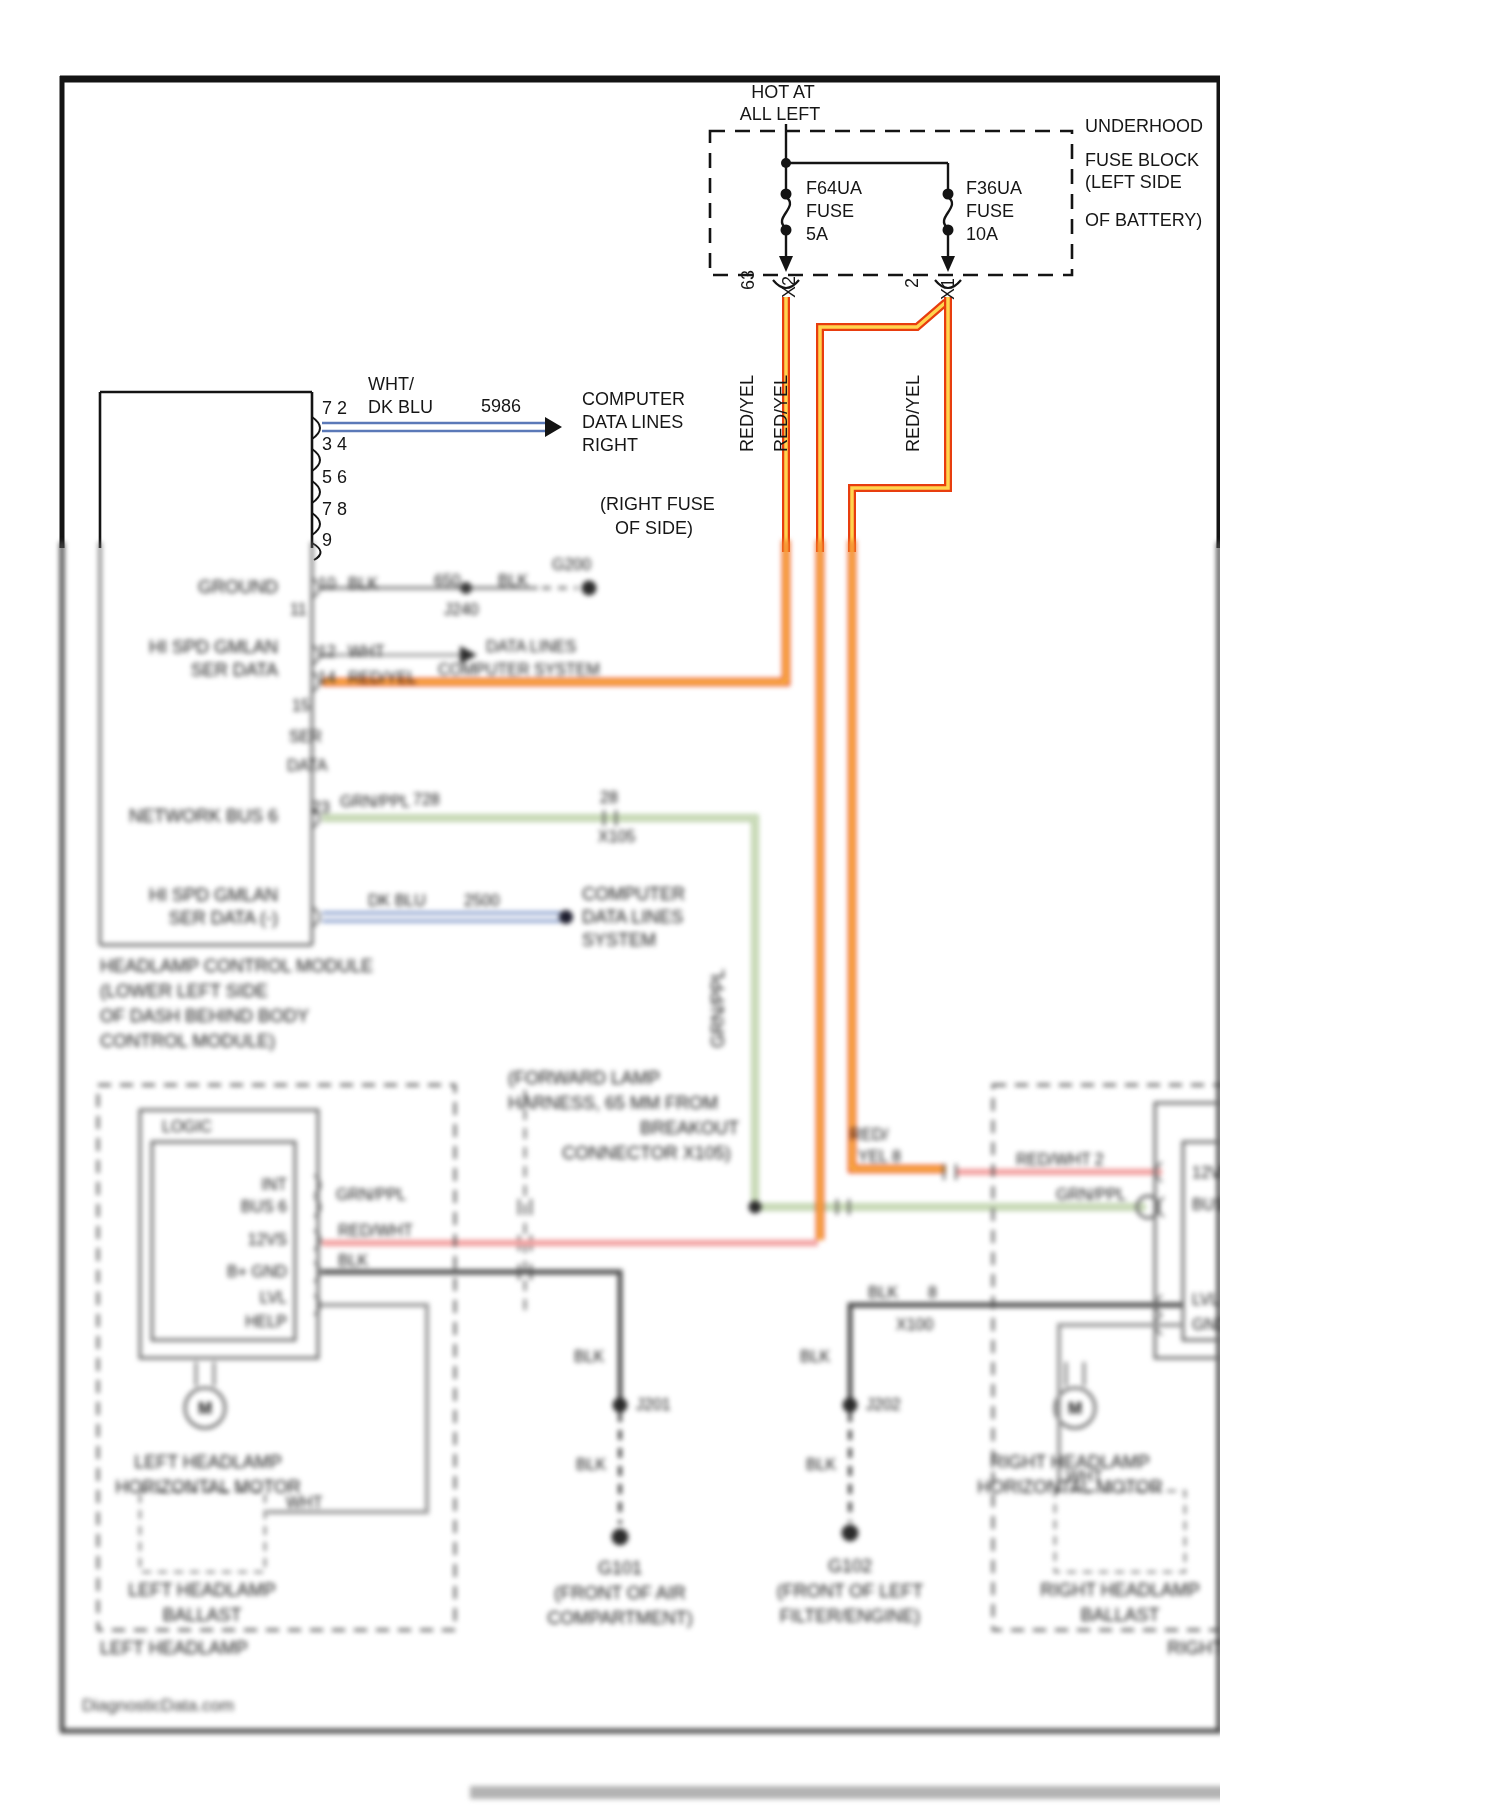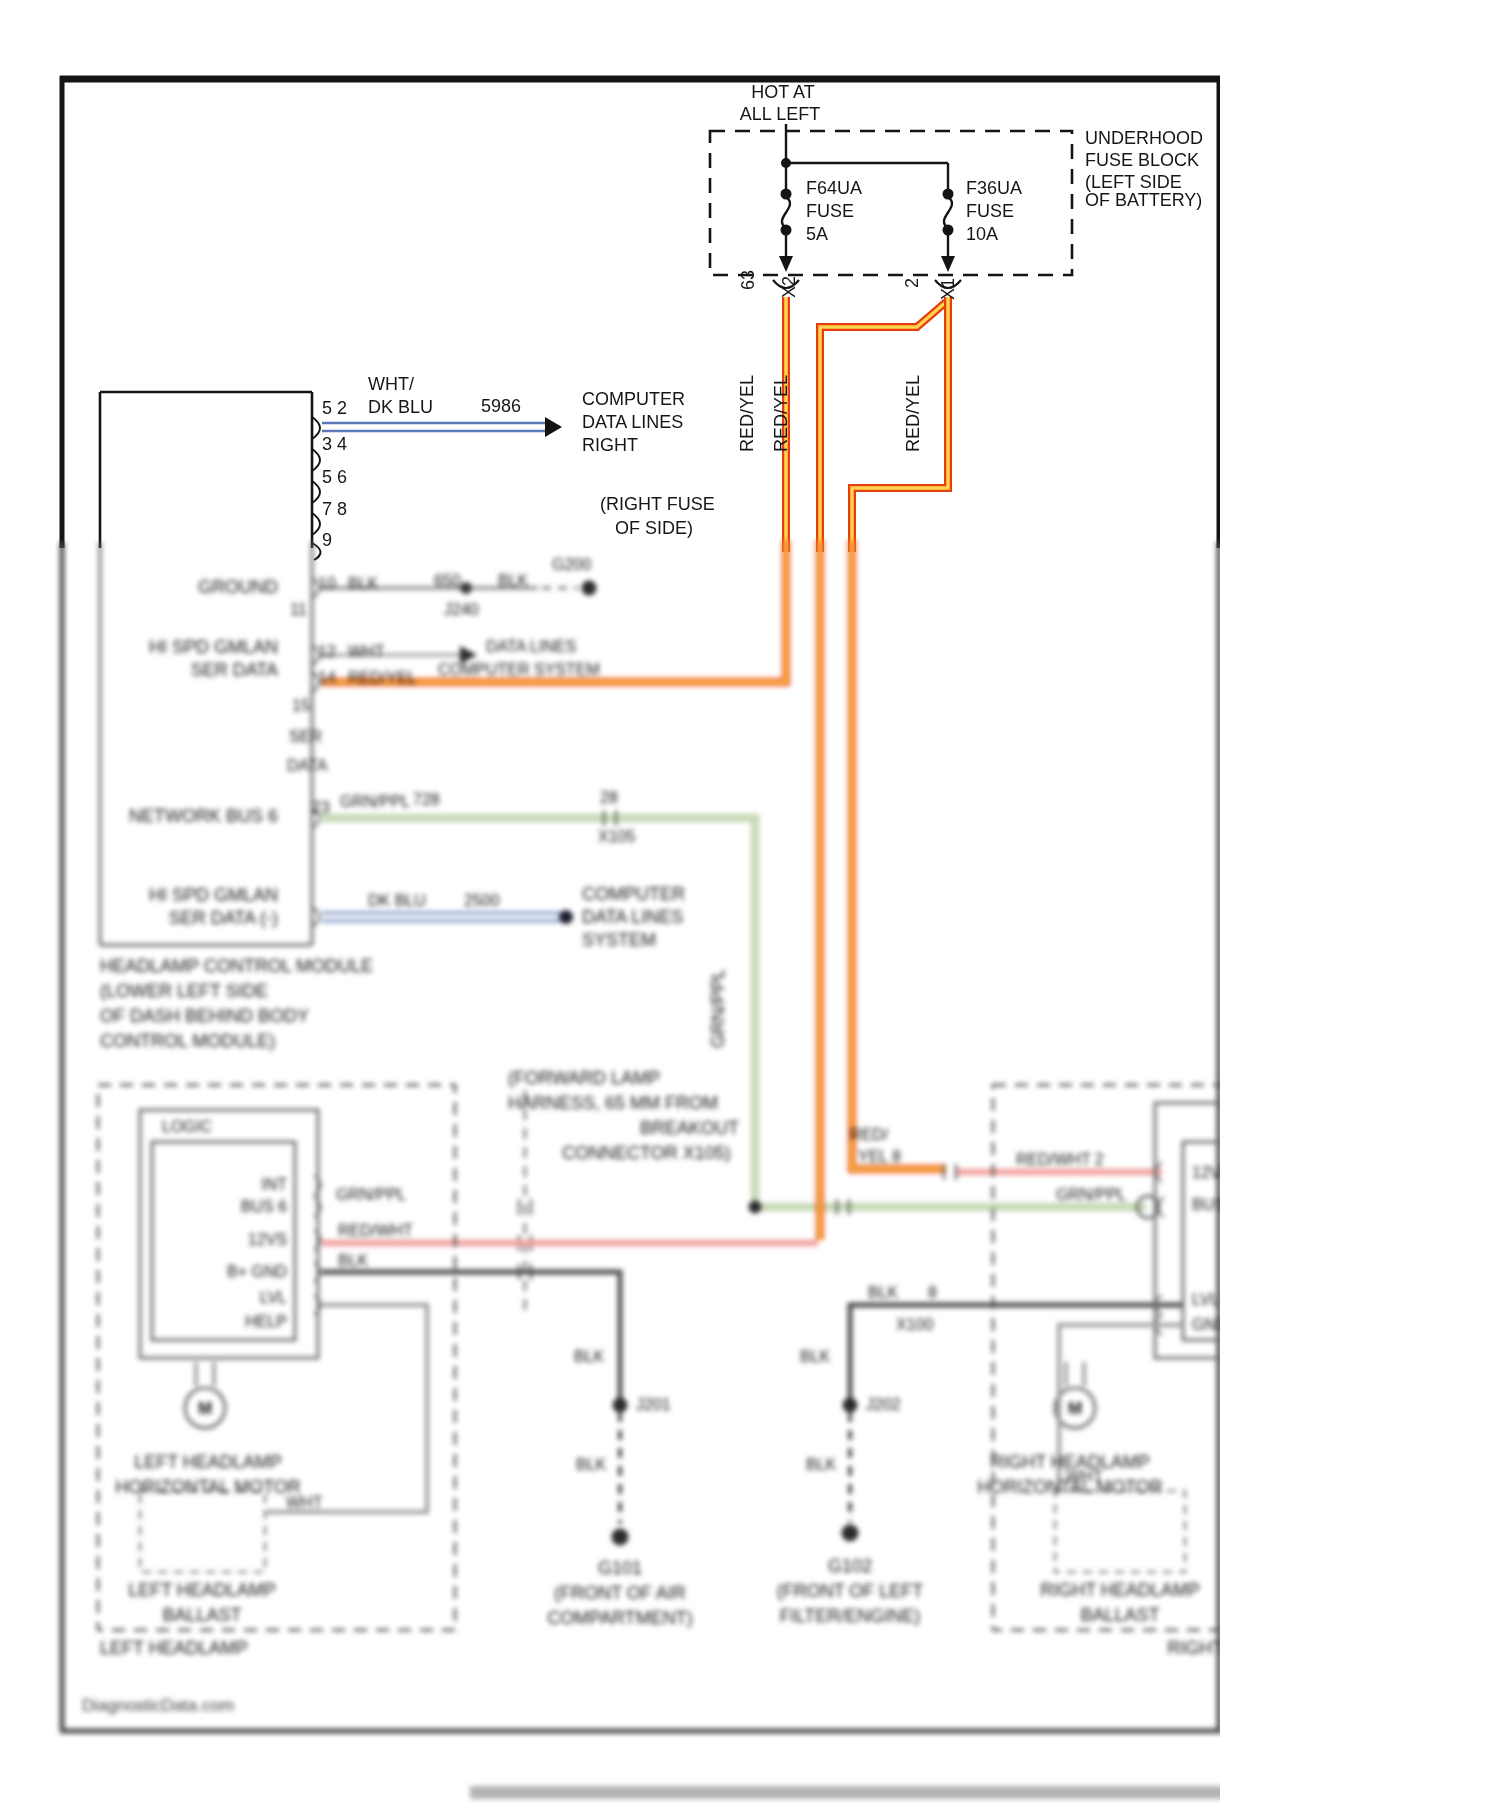--- a/index.html
+++ b/index.html
@@ -93,38 +93,38 @@
       </g>
 
       <g>
         <path class="bl" d="M322,423 H545 M322,431 H545"></path>
         <path d="M545,417 L562,427 L545,437 Z" fill="#141414"></path>
       </g>
     </svg>
 
     <div class="lbl c" style="left:783px;top:82px">HOT AT</div>
     <div class="lbl c" style="left:780px;top:104px">ALL LEFT</div>
-    <div class="lbl" style="left:1085px;top:128px">UNDERHOOD</div>
+    <div class="lbl" style="left:1085px;top:116px">UNDERHOOD</div>
     <div class="lbl" style="left:1085px;top:150px">FUSE BLOCK</div>
     <div class="lbl" style="left:1085px;top:172px">(LEFT SIDE</div>
-    <div class="lbl" style="left:1085px;top:190px">OF BATTERY)</div>
+    <div class="lbl" style="left:1085px;top:210px">OF BATTERY)</div>
     <div class="lbl" style="left:806px;top:178px">F64UA</div>
     <div class="lbl" style="left:806px;top:201px">FUSE</div>
     <div class="lbl" style="left:806px;top:224px">5A</div>
     <div class="lbl" style="left:966px;top:178px">F36UA</div>
     <div class="lbl" style="left:966px;top:201px">FUSE</div>
     <div class="lbl" style="left:966px;top:224px">10A</div>
     <div class="vrot" style="left:758px;top:270px">63</div>
     <div class="vrot" style="left:799px;top:278px">X2</div>
     <div class="vrot" style="left:922px;top:268px">2</div>
     <div class="vrot" style="left:958px;top:280px">X1</div>
     <div class="vrot" style="left:757px;top:432px">RED/YEL</div>
     <div class="vrot" style="left:791px;top:432px">RED/YEL</div>
     <div class="vrot" style="left:923px;top:432px">RED/YEL</div>
-    <div class="lbl" style="left:322px;top:398px">5 2</div>
+    <div class="lbl" style="left:322px;top:398px">7 2</div>
     <div class="lbl" style="left:322px;top:434px">3 4</div>
     <div class="lbl" style="left:322px;top:467px">5 6</div>
     <div class="lbl" style="left:322px;top:499px">7 8</div>
     <div class="lbl" style="left:322px;top:530px">9</div>
     <div class="lbl" style="left:368px;top:374px">WHT/</div>
     <div class="lbl" style="left:368px;top:397px">DK BLU</div>
     <div class="lbl" style="left:481px;top:396px">5986</div>
     <div class="lbl" style="left:582px;top:389px">COMPUTER</div>
     <div class="lbl" style="left:582px;top:412px">DATA LINES</div>
     <div class="lbl" style="left:582px;top:435px">RIGHT</div>

